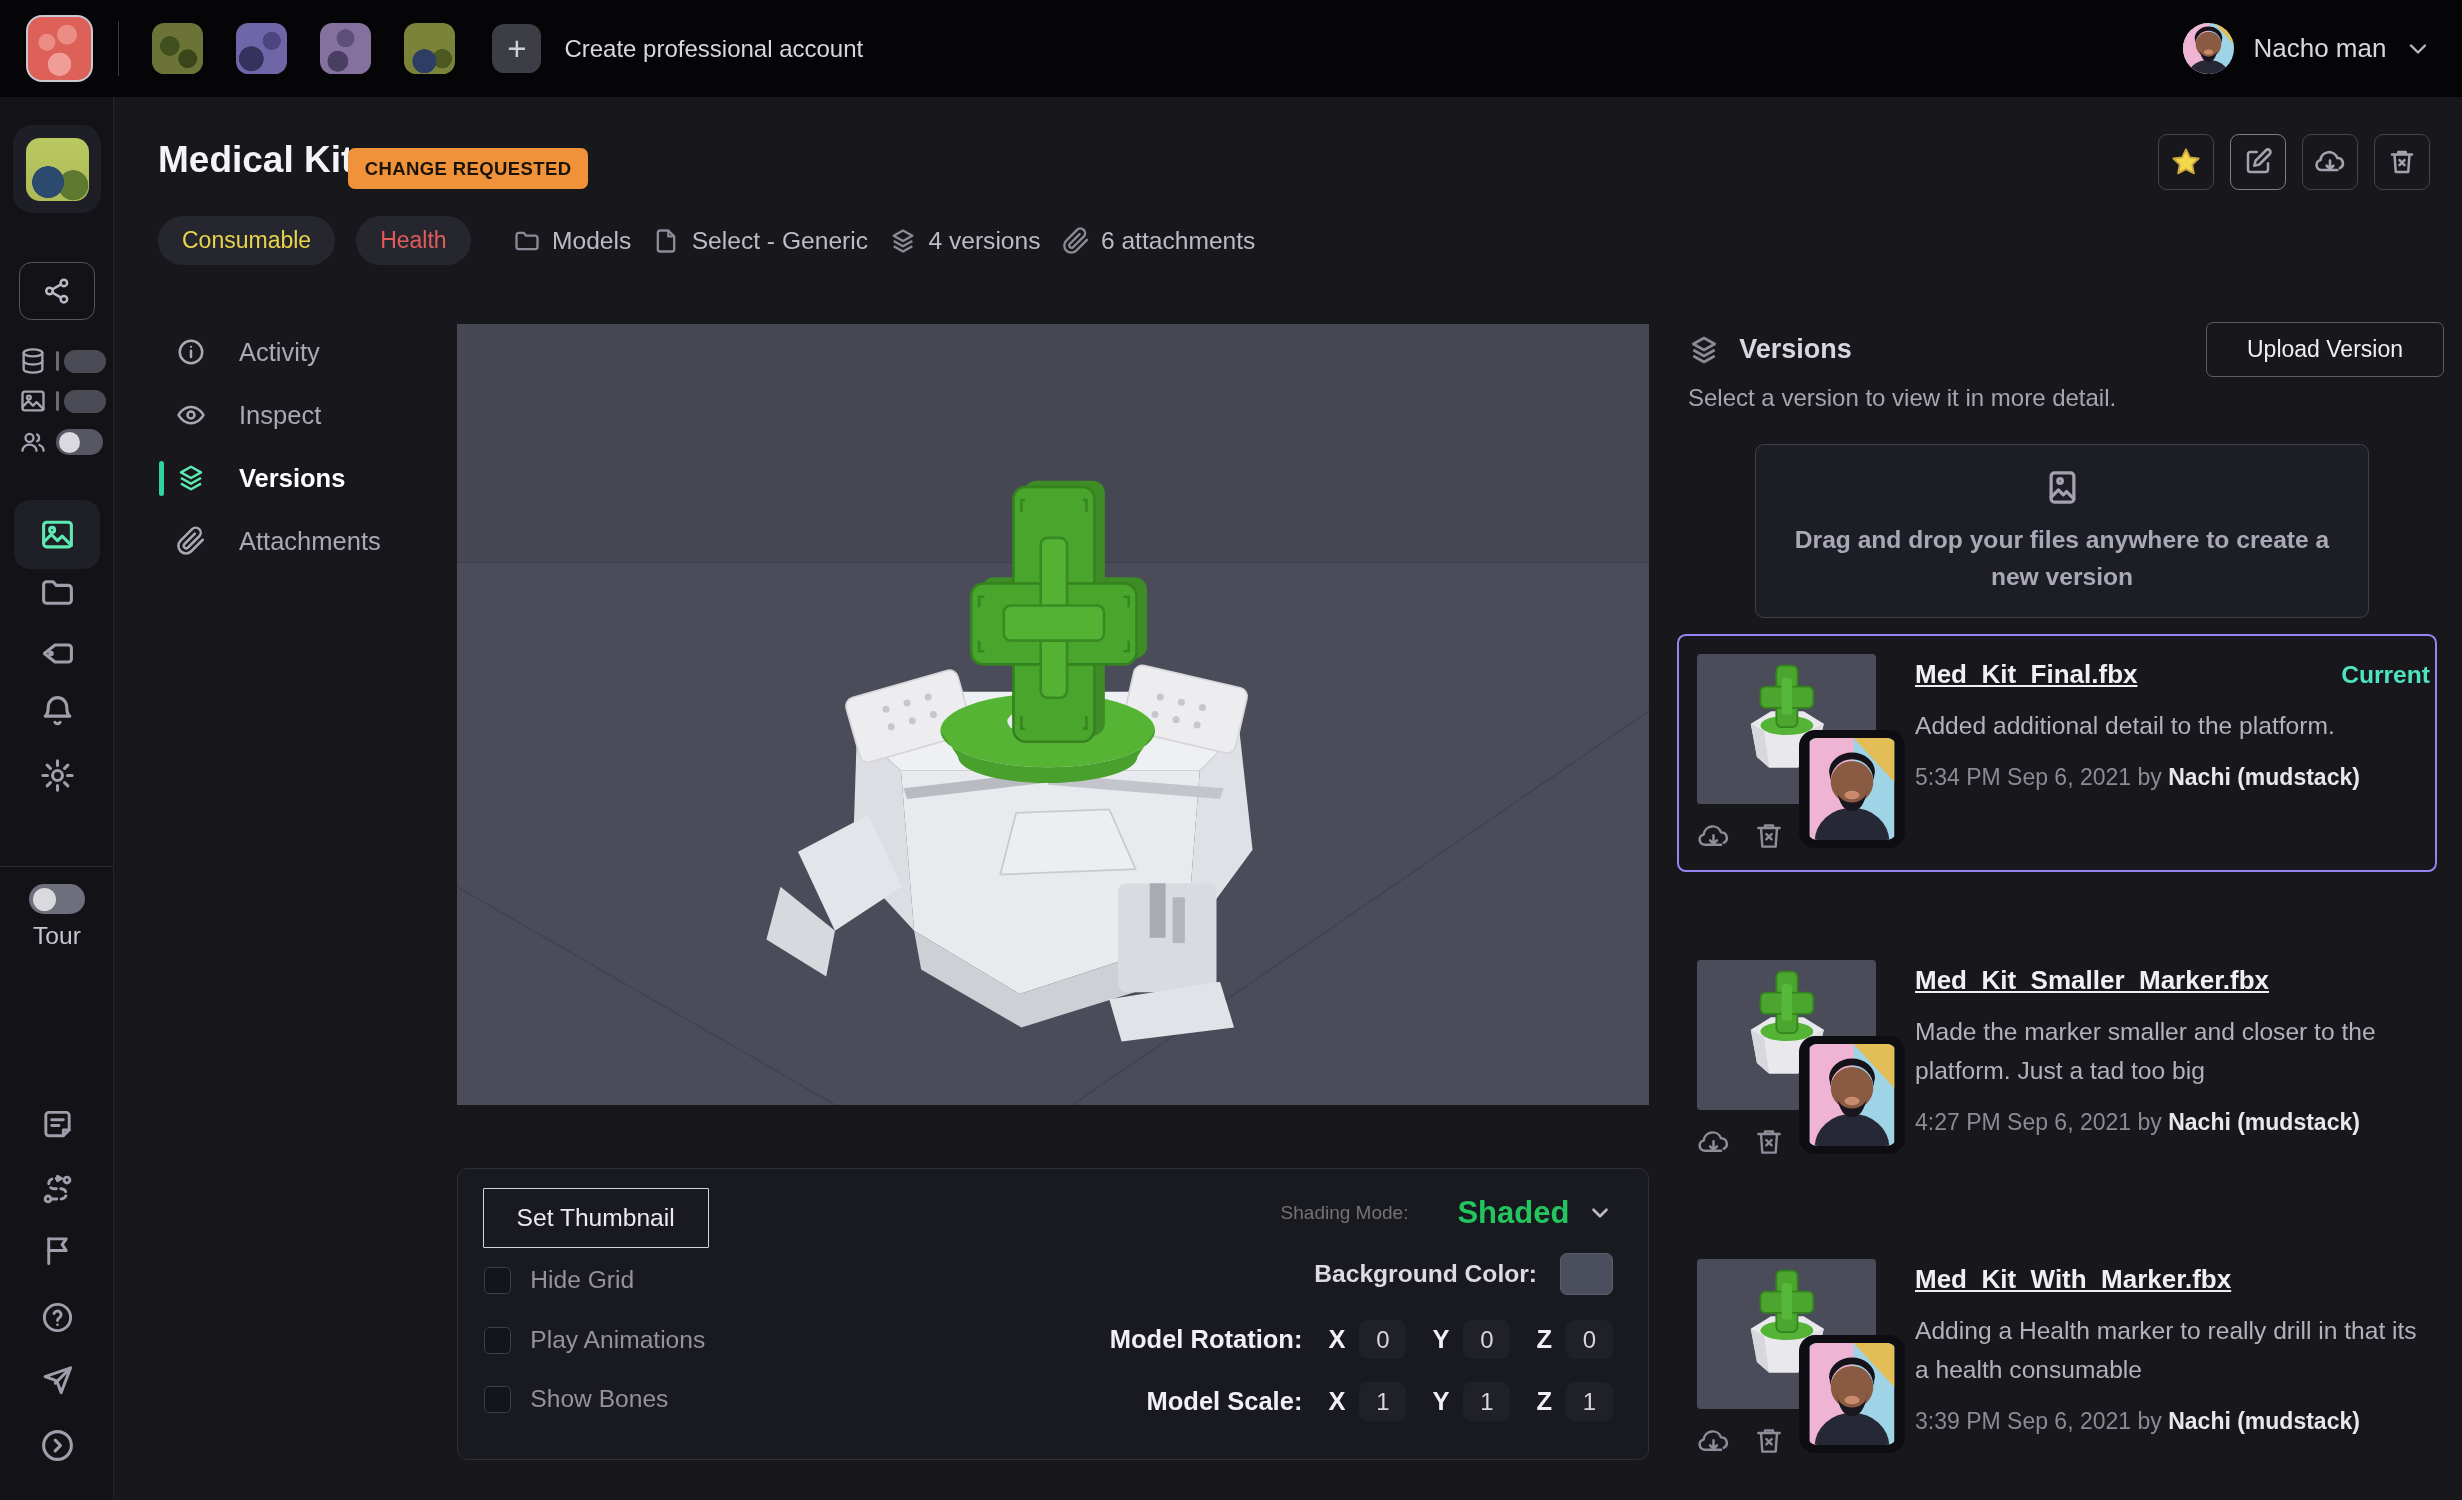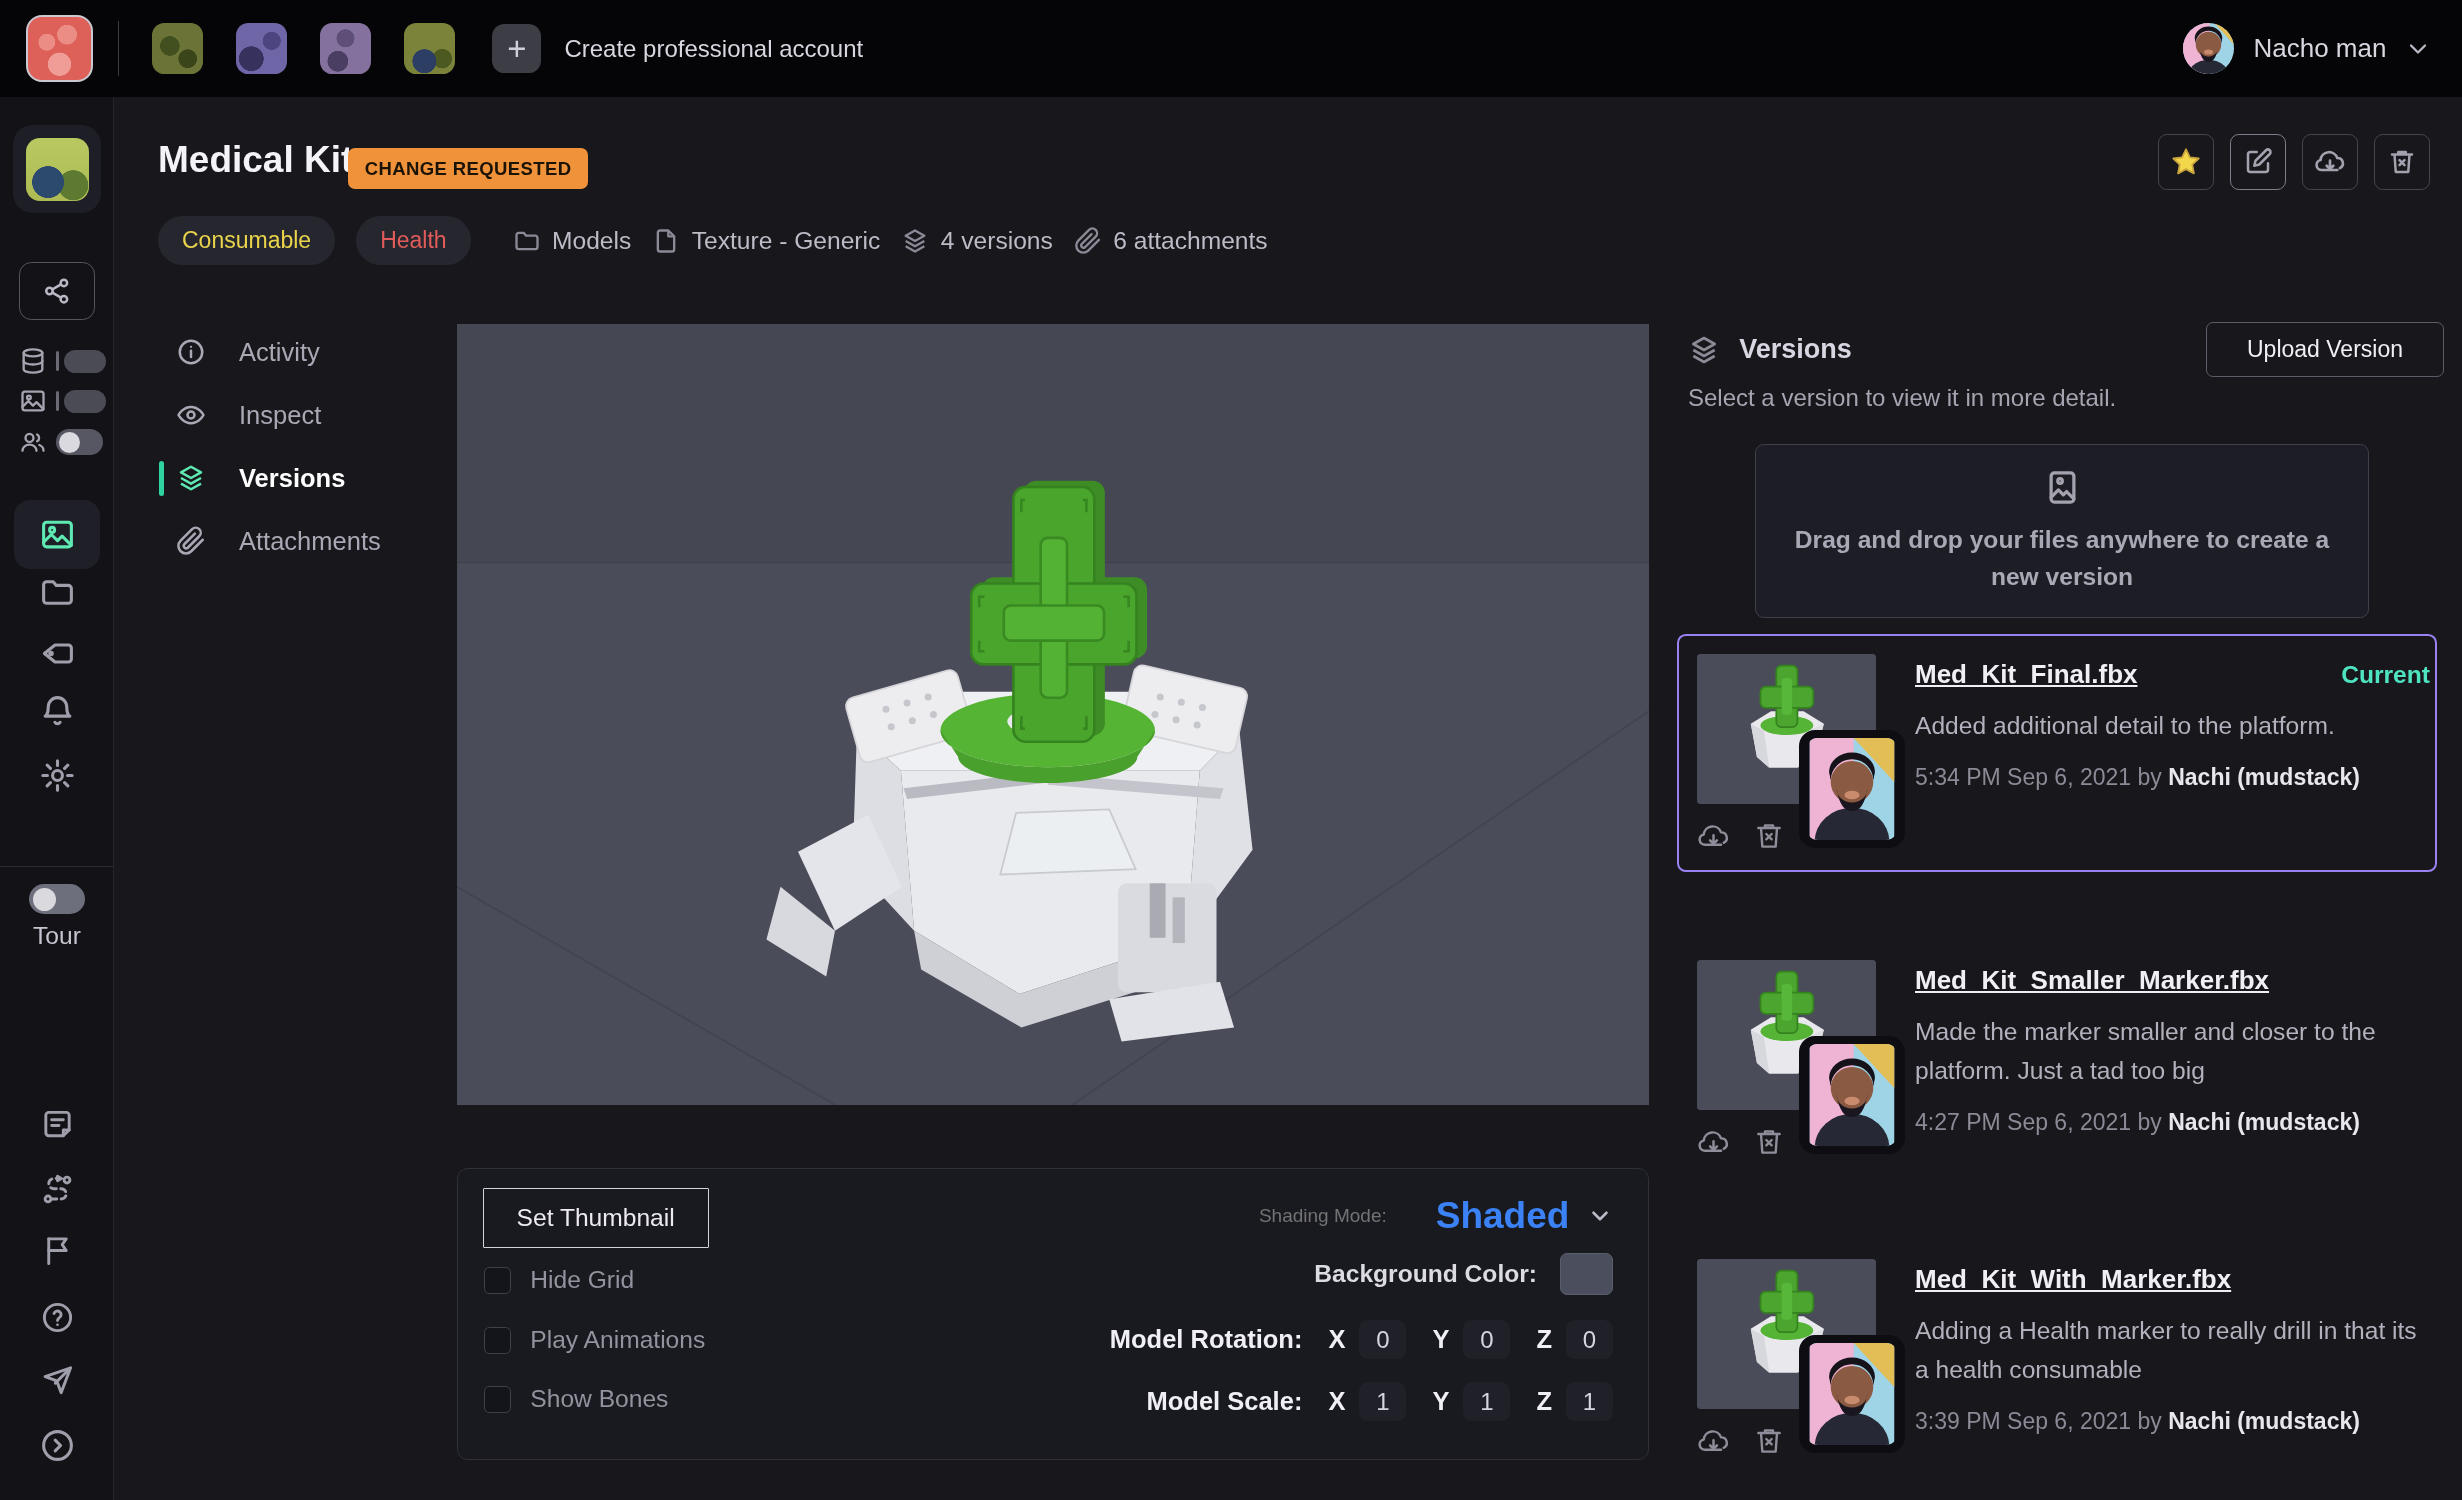--- a/index.html
+++ b/index.html
@@ -82,21 +82,21 @@
   
   .ctl{position:absolute;left:457px;top:1168px;width:1192px;height:292px;background:#191a20;
        border:1.8px solid #2f3039;border-radius:10.6px;}
   .thumb-btn{position:absolute;left:24.6px;top:19.3px;padding:15px 33px;border:1.8px solid #d4d4dc;border-radius:1px;
        background:transparent;color:#eceaf0;font-size:24.6px;font-family:inherit;}
   .chk-row{position:absolute;left:26px;display:flex;align-items:center;}
   .chk{width:27px;height:27px;border:1.8px solid #3f404b;border-radius:5.3px;background:#14151a;appearance:none;margin:0;}
   .chk-label{margin-left:19.3px;font-size:24.6px;color:#93929e;}
   .ctl-right{position:absolute;right:35px;display:flex;align-items:center;justify-content:flex-end;}
   .shade-label{font-size:19px;color:#737373;}
-  .shade-val{font-size:37px;font-weight:bold;color:#3b82f6;margin-left:49px;}
+  .shade-val{font-size:31px;font-weight:bold;color:#22c55e;margin-left:49px;}
   .bgc-label{font-size:24.6px;font-weight:bold;color:#dcdbe3;}
   .swatch{width:53px;height:42px;background:#4b4f5d;border:0.9px solid #5a5e6c;border-radius:7px;margin-left:23px;}
   .axis-row-label{font-size:25.5px;font-weight:bold;color:#f0eff5;}
   .axis-letter{font-size:25.5px;font-weight:bold;color:#f0eff5;margin-left:26px;}
   .axis-box{width:47px;height:39px;margin-left:14px;background:#1f2028;border:none;border-radius:8.8px;
        color:#d6d5de;font-size:24px;text-align:center;font-family:inherit;}
 
   
   .vpanel{position:absolute;left:1688px;top:324px;width:756px;}
   .vp-head{display:flex;align-items:center;height:51px;}
@@ -315,21 +315,21 @@
       <svg width="28" height="28" viewBox="0 0 24 24" fill="none" stroke="currentColor" stroke-width="2" stroke-linejoin="round">
           <path d="M3 7a2 2 0 0 1 2-2h4.2l2 2.4H19a2 2 0 0 1 2 2V17a2 2 0 0 1-2 2H5a2 2 0 0 1-2-2z"></path>
         </svg>
       <span>Models</span>
     </span>
     <span class="chip">
       <svg width="28" height="28" viewBox="0 0 24 24" fill="none" stroke="currentColor" stroke-width="2" stroke-linejoin="round">
           <path d="M14 3H7a2 2 0 0 0-2 2v14a2 2 0 0 0 2 2h10a2 2 0 0 0 2-2V8z"></path>
           <path d="M14 3v5h5"></path>
         </svg>
-      <span>Texture - Generic</span>
+      <span>Select - Generic</span>
     </span>
     <span class="chip">
       <svg width="28" height="28" viewBox="0 0 24 24" fill="none" stroke="currentColor" stroke-width="2" stroke-linejoin="round">
           <path d="M12 3l8 4.5L12 12 4 7.5z"></path>
           <path d="M4 12l8 4.5 8-4.5M4 16.5L12 21l8-4.5"></path>
         </svg>
       <span>4 versions</span>
     </span>
     <span class="chip">
       <svg width="28" height="28" viewBox="0 0 24 24" fill="none" stroke="currentColor" stroke-width="2" stroke-linecap="round" stroke-linejoin="round">

